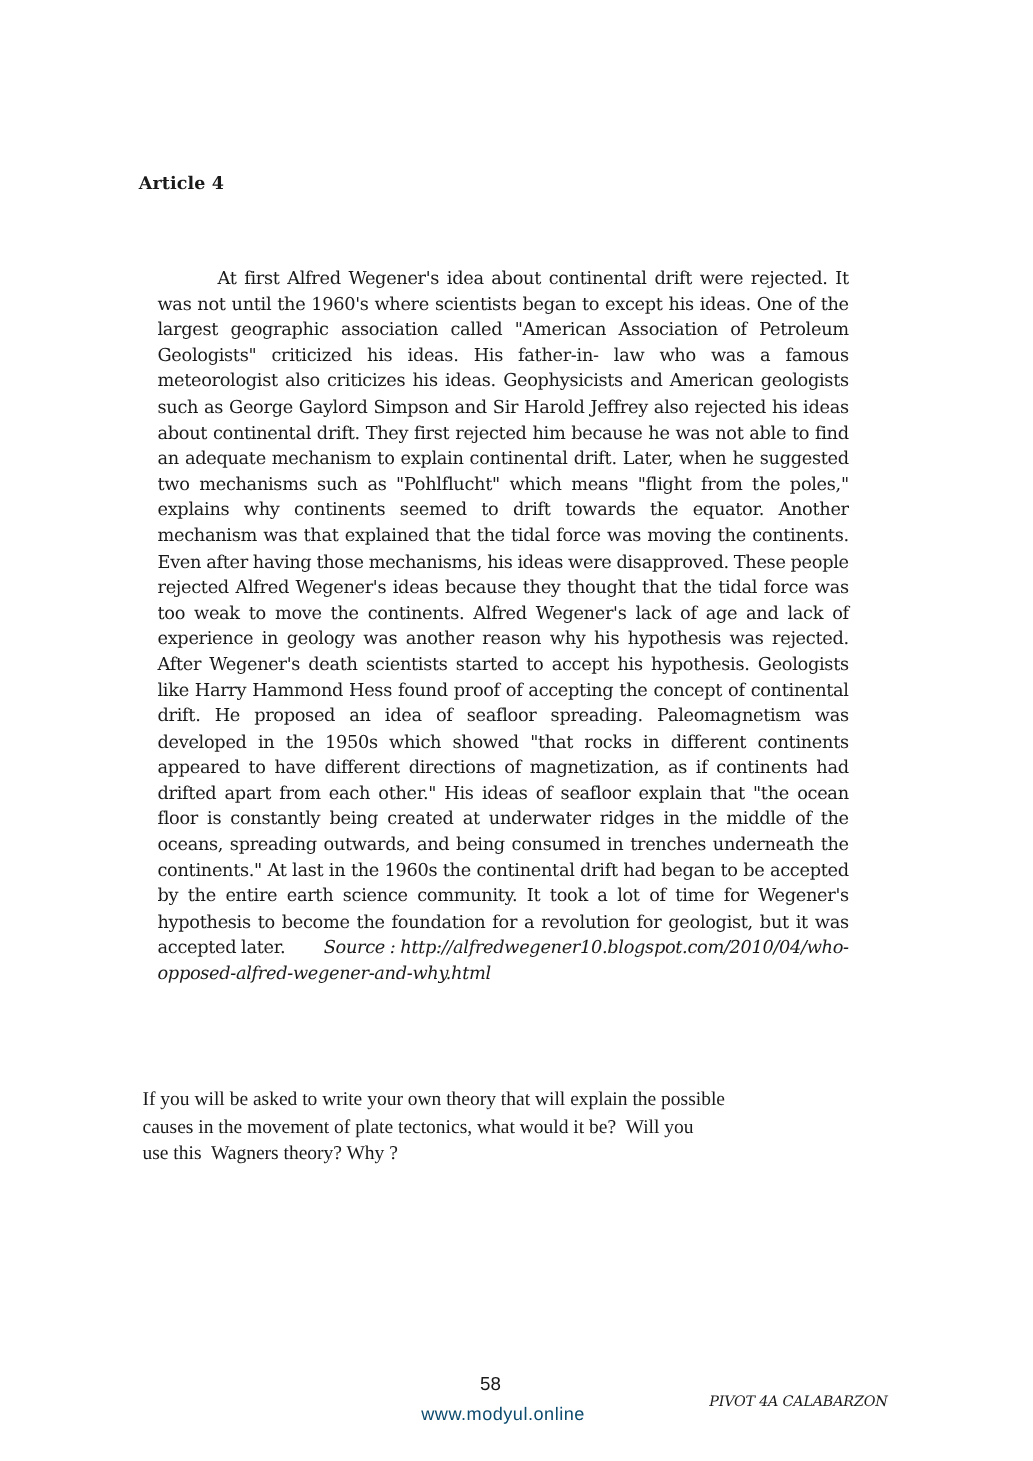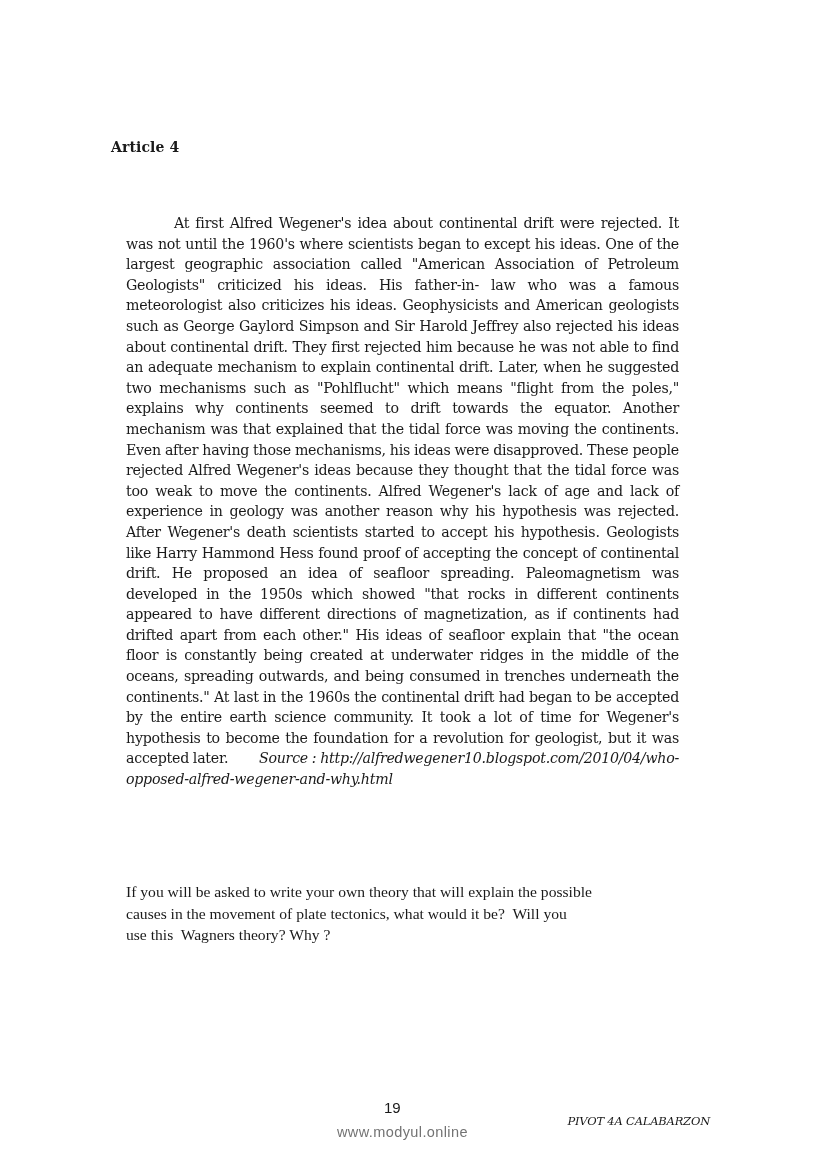--- a/index.html
+++ b/index.html
@@ -49,21 +49,21 @@
       font-style: italic;
     }
     .question {
       position: absolute;
       left: 114px;
       top: 869px;
       width: 560px;
       font-family: "Liberation Serif", serif;
       font-size: 15.6px;
       line-height: 21.5px;
-      margin: 12px;
+      margin: 0;
       white-space: pre-wrap;
     }
     .footer-label {
       position: absolute;
       right: 116px;
       top: 1073px;
       font-family: "DejaVu Serif", serif;
       font-style: italic;
       font-size: 11.5px;
       letter-spacing: -0.2px;
@@ -75,32 +75,32 @@
       top: 1099px;
       font-family: "Liberation Sans", sans-serif;
       font-size: 15px;
     }
     .watermark {
       position: absolute;
       left: 337px;
       top: 1124px;
       font-family: "Liberation Sans", sans-serif;
       font-size: 14.5px;
-      color: #737373;
+      color: #0c4a6e;
       letter-spacing: 0.4px;
     }
   </style>
 </head>
 <body>
 
 <div class="page">
   <h2 class="article-title">Article 4</h2>
 
   <p class="article-body"><span>At first Alfred Wegener's idea about continental drift were rejected. It was not until the 1960's where scientists began to except his ideas. One of the largest geographic association called "American Association of Petroleum Geologists" criticized his ideas. His father-in- law who was a famous meteorologist also criticizes his ideas. Geophysicists and American geologists such as George Gaylord Simpson and Sir Harold Jeffrey also rejected his ideas about continental drift. They first rejected him because he was not able to find an adequate mechanism to explain continental drift. Later, when he suggested two mechanisms such as "Pohlflucht" which means "flight from the poles," explains why continents seemed to drift towards the equator. Another mechanism was that explained that the tidal force was moving the continents. Even after having those mechanisms, his ideas were disapproved. These people rejected Alfred Wegener's ideas because they thought that the tidal force was too weak to move the continents. Alfred Wegener's lack of age and lack of experience in geology was another reason why his hypothesis was rejected. After Wegener's death scientists started to accept his hypothesis. Geologists like Harry Hammond Hess found proof of accepting the concept of continental drift. He proposed an idea of seafloor spreading. Paleomagnetism was developed in the 1950s which showed "that rocks in different continents appeared to have different directions of magnetization, as if continents had drifted apart from each other." His ideas of seafloor explain that "the ocean floor is constantly being created at underwater ridges in the middle of the oceans, spreading outwards, and being consumed in trenches underneath the continents." At last in the 1960s the continental drift had began to be accepted by the entire earth science community. It took a lot of time for Wegener's hypothesis to become the foundation for a revolution for geologist, but it was accepted later.</span>&nbsp;&nbsp;&nbsp;&nbsp;&nbsp;&nbsp;&nbsp; <span class="source">Source : http://alfredwegener10.blogspot.com/2010/04/who-opposed-alfred-wegener-and-why.html</span></p>
 
   <p class="question">If you will be asked to write your own theory that will explain the possible
 causes in the movement of plate tectonics, what would it be?  Will you
 use this  Wagners theory? Why ?</p>
 
   <div class="footer-label">PIVOT 4A CALABARZON</div>
-  <div class="page-number">19</div>
+  <div class="page-number">58</div>
   <div class="watermark">www.modyul.online</div>
 </div>
 
 </body></html>

